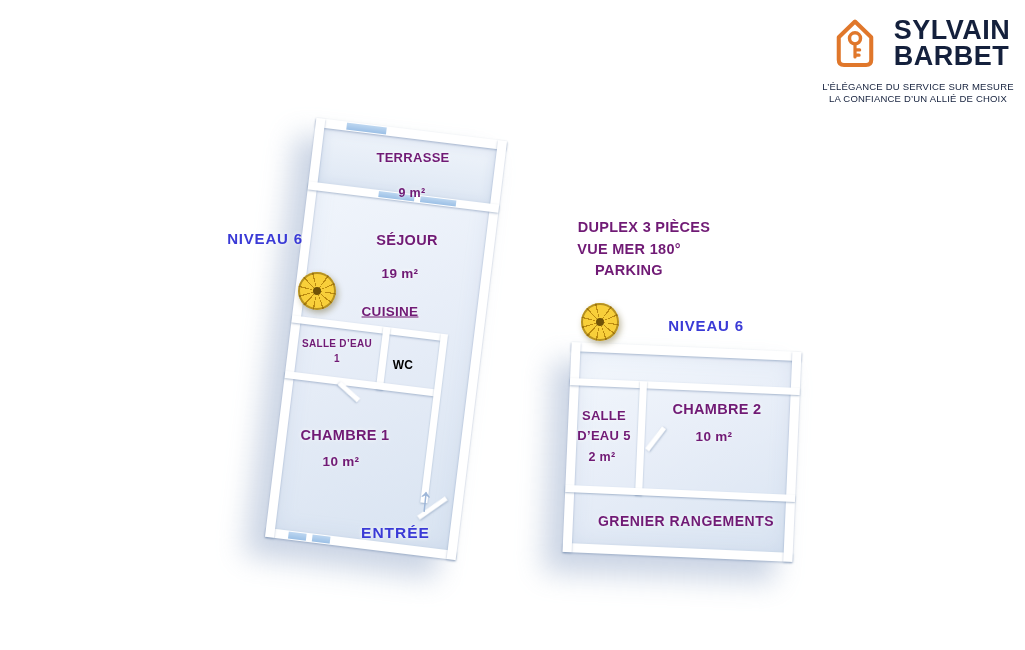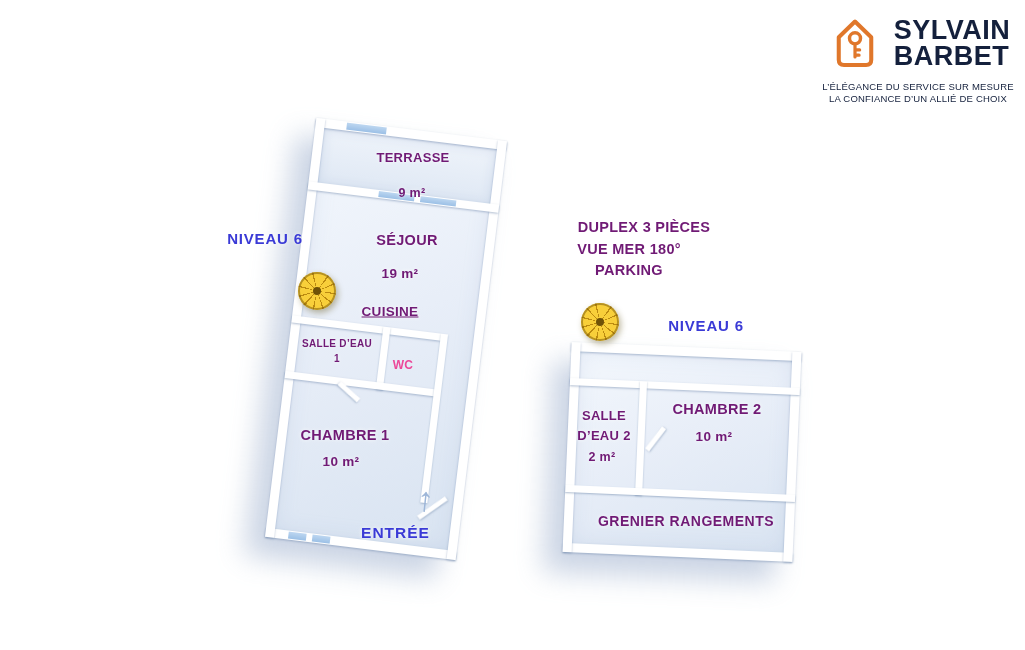--- a/index.html
+++ b/index.html
@@ -5,21 +5,21 @@
   html,body{margin:0;padding:0;background:#fff;}
   .canvas{position:relative;width:1025px;height:650px;background:#ffffff;overflow:hidden;
           font-family:"Liberation Sans",sans-serif;}
 
   
   .lbl{position:absolute;transform:translate(-50%,-50%);font-weight:bold;color:#701a75;
        white-space:nowrap;text-align:center;letter-spacing:.3px;
        text-shadow:0 0 4px rgba(255,255,255,.9);}
   .lbl.blue{color:#3a3ad6;letter-spacing:.8px;}
   .lbl.wrap{white-space:normal;line-height:1.5;}
-  .lbl.faint{color:#ec4899;text-shadow:none;}
+  .lbl.faint{color:#000000;text-shadow:none;}
 
   
   .plan{position:absolute;filter:drop-shadow(-18px 20px 14px rgba(128,152,190,0.42));}
   .floor{position:absolute;left:0;top:0;right:0;bottom:0;
          background:linear-gradient(155deg,#f4f8fd 0%,#e8eef8 45%,#d8e3f1 100%);
          box-shadow:inset 0 0 26px rgba(148,172,208,.38);}
   .terrace-floor{position:absolute;background:linear-gradient(180deg,#eef3fa,#dfe8f4);
          box-shadow:inset 0 0 12px rgba(148,172,208,.30);}
   .wall{position:absolute;background:#ffffff;box-shadow:0 1px 2px rgba(110,135,170,.55);}
   .window{position:absolute;background:linear-gradient(180deg,#c2daf2,#96bce4);
@@ -128,21 +128,21 @@
 
   <div class="lbl" style="left:390px;top:311px;font-size:13.5px;text-decoration:underline;">CUISINE</div>
 
   <div class="lbl wrap" style="left:337px;top:351px;width:72px;font-size:10px;">SALLE D’EAU 1</div>
 
   <div class="lbl faint" style="left:403px;top:365px;font-size:12px;">WC</div>
 
   <div class="lbl" style="left:345px;top:435px;font-size:14.5px;">CHAMBRE 1</div>
   <div class="lbl" style="left:341px;top:461px;font-size:13.5px;">10 m²</div>
 
-  <div class="lbl wrap" style="left:604px;top:425px;width:76px;font-size:13px;">SALLE D’EAU 2</div>
+  <div class="lbl wrap" style="left:604px;top:425px;width:76px;font-size:13px;">SALLE D’EAU 5</div>
   <div class="lbl" style="left:602px;top:457px;font-size:12.5px;">2 m²</div>
 
   <div class="lbl" style="left:717px;top:409px;font-size:14.5px;">CHAMBRE 2</div>
   <div class="lbl" style="left:714px;top:436px;font-size:13.5px;">10 m²</div>
 
   <div class="lbl" style="left:686px;top:521px;font-size:14px;letter-spacing:.5px;text-align:right;">GRENIER RANGEMENTS</div>
 
 </div>
 
 </body></html>

